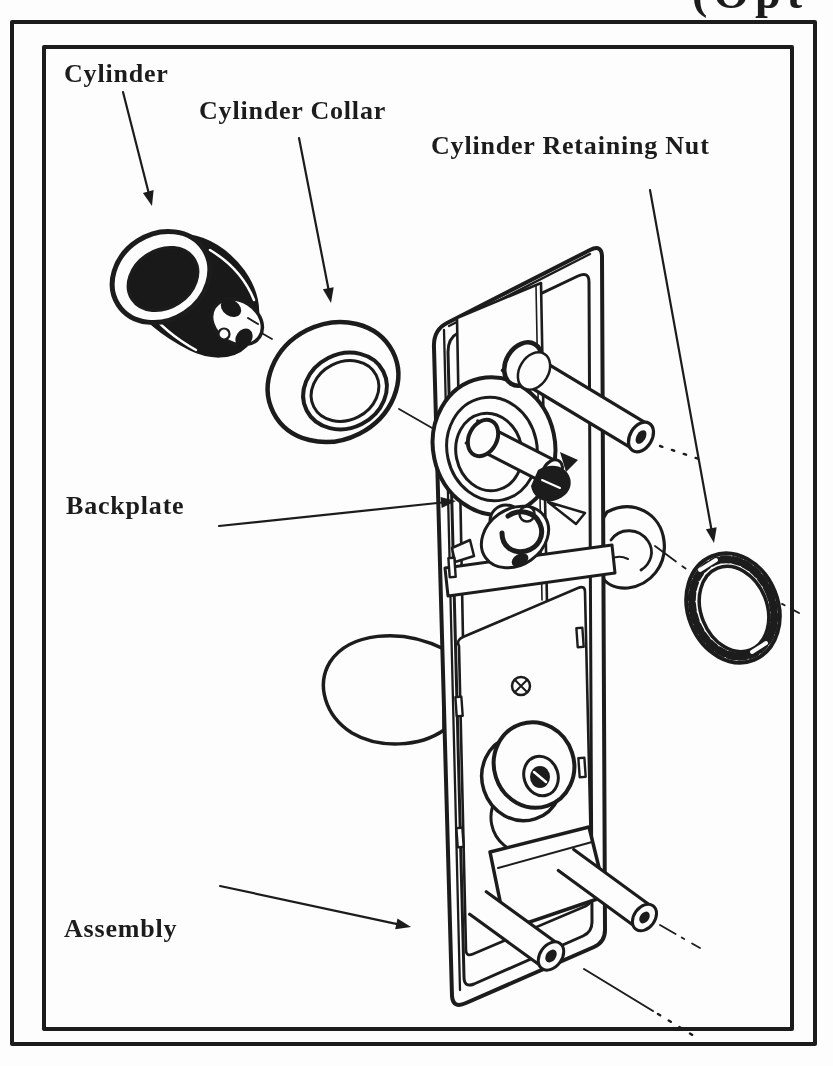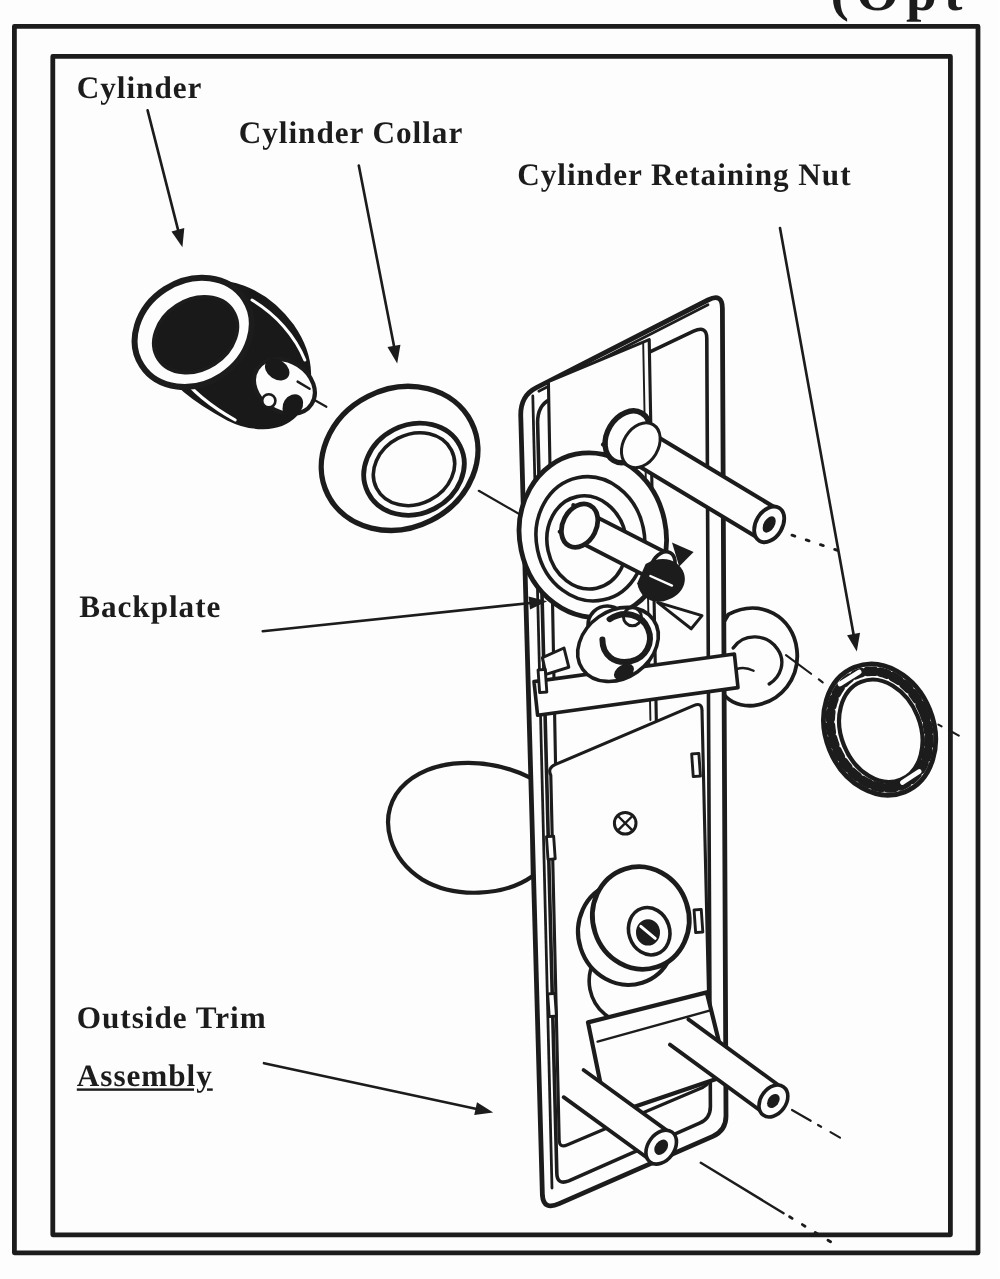--- a/index.html
+++ b/index.html
@@ -24,21 +24,21 @@
     font:bold 26px/26px "Liberation Serif",serif;
     letter-spacing:0.8px;
     color:#1c1c1c;
     white-space:nowrap;
   }
   .label-cylinder{left:64px;top:61px;}
   .label-collar{left:199px;top:98px;}
   .label-nut{left:431px;top:133px;}
   .label-backplate{left:66px;top:493px;}
   .label-trim1{left:64px;top:836px;}
-  .label-trim2{left:64px;top:884px;text-decoration:underline;}
+  .label-trim2{left:64px;top:916px;}
 </style>
 </head>
 <body>
 
 <div class="page">
 
   <div class="clipped-heading">(Opt</div>
 
   <svg class="diagram-svg" width="833" height="1066" viewBox="0 0 833 1066" fill="none" stroke-linecap="round" stroke-linejoin="round">
 
@@ -211,16 +211,15 @@
     <g>
       <path d="M 220 886 L 397.3 924.1" stroke="#1c1c1c" stroke-width="2.2"></path>
       <polygon points="411,927 395.2,929.2 397.5,918.5" fill="#1c1c1c"></polygon>
     </g>
   </svg>
 
   <div class="label label-cylinder">Cylinder</div>
   <div class="label label-collar">Cylinder Collar</div>
   <div class="label label-nut">Cylinder Retaining Nut</div>
   <div class="label label-backplate">Backplate</div>
-  <div class="label label-trim1">Outside Trim</div>
   <div class="label label-trim2">Assembly</div>
 
 </div>
 
 </body></html>

